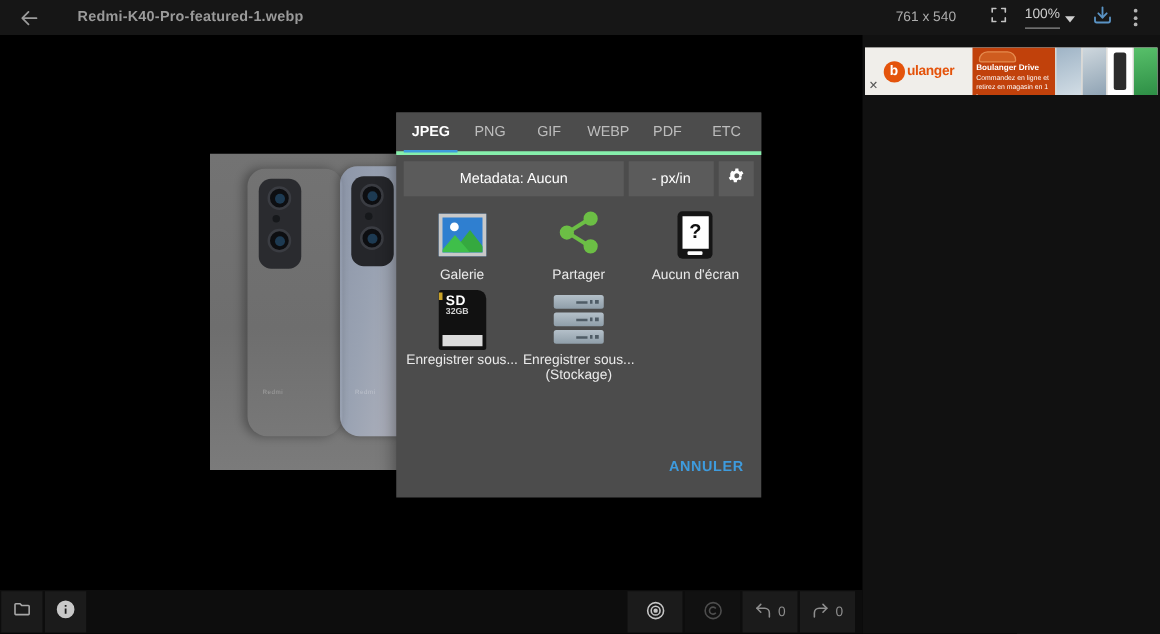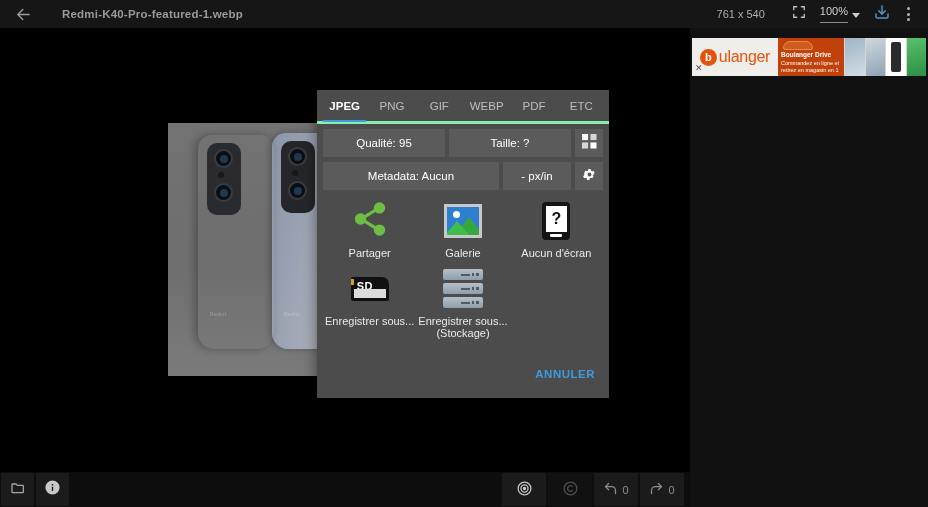--- a/index.html
+++ b/index.html
@@ -111,21 +111,21 @@
   }
   .ad-left {
     width: 86px; background: #f0eeea; position: relative; display: flex;
     align-items: center; justify-content: center;
   }
   .ad-logo-circle {
     width: 17px; height: 17px; border-radius: 50%; background: #e4530b;
     display: flex; align-items: center; justify-content: center;
     color: #fff; font-size: 11px; font-weight: bold; margin-right: 2px;
   }
-  .ad-brand { color: #e4530b; font-size: 16px; font-weight: normal; letter-spacing: -.3px; }
+  .ad-brand { color: #e4530b; font-size: 11px; font-weight: bold; letter-spacing: -.3px; }
   .ad-x { position: absolute; left: 3px; bottom: 3px; color: #555; font-size: 9px; }
   .ad-mid {
     width: 66px; background: #c1410b; position: relative; color: #fff;
     font-size: 5.5px; padding: 4px 3px; line-height: 1.35; overflow: hidden;
   }
   .ad-mid-title { font-size: 6.5px; font-weight: bold; margin-top: 9px; }
   .ad-car {
     position: absolute; left: 5px; top: 3px; width: 30px; height: 9px;
     border-radius: 7px 7px 2px 2px; background: #d6apb; background: #cf5c1f;
     border: 1px solid #e6celc; border: 1px solid #e58b4f;
@@ -197,21 +197,21 @@
     width: 28px; height: 38px; background: #151515; border-radius: 4px;
     display: flex; align-items: center; justify-content: center; position: relative;
   }
   .wall-screen {
     width: 21px; height: 26px; background: #fff; color: #111;
     font-size: 16px; font-weight: bold; display: flex; align-items: center; justify-content: center;
     margin-bottom: 5px;
   }
   .wall-btn { position: absolute; bottom: 3px; left: 8px; width: 12px; height: 3px; background: #fff; border-radius: 1px; }
   .sd-ic {
-    width: 38px; height: 24px; background: #111; position: relative;
+    width: 38px; height: 48px; background: #111; position: relative;
     border-radius: 2px 7px 2px 2px; overflow: hidden; text-align: right;
   }
   .sd-txt { color: #fff; font-size: 11px; font-weight: bold; position: absolute; left: 6px; top: 3px; letter-spacing: .5px; }
   .sd-sub { color: #d6d6d6; font-size: 7px; font-weight: bold; position: absolute; left: 6px; top: 14px; }
   .sd-strip { position: absolute; left: 3px; bottom: 3px; right: 3px; height: 9px; background: #dcdcdc; }
   .sd-notch { position: absolute; left: 0; top: 2px; width: 3px; height: 6px; background: #c9a227; }
   .srv-ic { display: flex; flex-direction: column; gap: 3px; }
   .srv-bar {
     width: 40px; height: 11px; border-radius: 2px;
     background: linear-gradient(180deg,#b4c0c9,#8f9ea9);
@@ -392,75 +392,61 @@
           <span>WEBP</span>
         </div>
         <div class="tab">
           <span>PDF</span>
         </div>
         <div class="tab">
           <span>ETC</span>
         </div>
       </div>
 
-    <div class="row">
-      <div class="pill">Qualité: 95</div>
-      <div class="pill">Taille: ?</div>
-      <div class="sq-btn">
-        <span>
-          <svg width="15" height="15" viewBox="0 0 16 16">
-            <rect x="0" y="0" width="6.5" height="6.5" fill="#fff"></rect>
-            <rect x="9" y="0" width="6.5" height="6.5" fill="#d6d6d6"></rect>
-            <rect x="0" y="9" width="6.5" height="6.5" fill="#d6d6d6"></rect>
-            <rect x="9" y="9" width="6.5" height="6.5" fill="#fff"></rect>
-          </svg>
-        </span>
-      </div>
-    </div>
 
     <div class="row">
       <div class="pill">Metadata: Aucun</div>
       <div class="pill small">- px/in</div>
       <div class="sq-btn">
         <span>
           <svg width="15" height="15" viewBox="0 0 24 24" fill="#ffffff">
             <path d="M19.4 13a7.8 7.8 0 0 0 0-2l2-1.6-2-3.4-2.4 1a7.6 7.6 0 0 0-1.7-1L14.9 3h-3.8l-.4 2.6c-.6.2-1.2.6-1.7 1l-2.4-1-2 3.4L4.6 11a7.8 7.8 0 0 0 0 2l-2 1.6 2 3.4 2.4-1c.5.4 1.1.8 1.7 1l.4 2.6h3.8l.4-2.6c.6-.2 1.2-.6 1.7-1l2.4 1 2-3.4-2-1.6zM13 15.2a3.2 3.2 0 1 1 0-6.4 3.2 3.2 0 0 1 0 6.4z" transform="translate(-1,0)"></path>
           </svg>
         </span>
       </div>
     </div>
 
     <div class="actions">
       <div class="act-row">
+        <div class="act">
+          <div class="ic">
+            <div class="gallery-ic">
+              <div class="gal-sun"></div>
+                <div class="gal-hill2"></div>
+                <div class="gal-hill"></div>
+            </div>
+          </div>
+          <div class="act-label">Galerie</div>
+        </div>
         <div class="act">
           <div class="ic">
             <span>
               <svg width="38" height="38" viewBox="0 0 24 24" fill="none" stroke="#6cbe45" stroke-width="2">
                 <circle cx="18" cy="5" r="2.6" fill="#6cbe45"></circle>
                 <circle cx="6" cy="12" r="2.6" fill="#6cbe45"></circle>
                 <circle cx="18" cy="19" r="2.6" fill="#6cbe45"></circle>
                 <line x1="8.3" y1="10.8" x2="15.7" y2="6.2"></line>
                 <line x1="8.3" y1="13.2" x2="15.7" y2="17.8"></line>
               </svg>
             </span>
           </div>
           <div class="act-label">Partager</div>
         </div>
         <div class="act">
           <div class="ic">
-            <div class="gallery-ic">
-              <div class="gal-sun"></div>
-                <div class="gal-hill2"></div>
-                <div class="gal-hill"></div>
-            </div>
-          </div>
-          <div class="act-label">Galerie</div>
-        </div>
-        <div class="act">
-          <div class="ic">
             <div class="wall-ic">
               <div class="wall-screen">?</div>
               <div class="wall-btn"></div>
             </div>
           </div>
           <div class="act-label">Aucun d'écran</div>
         </div>
       </div>
 
       <div class="act-row" style="margin-top:8px">

